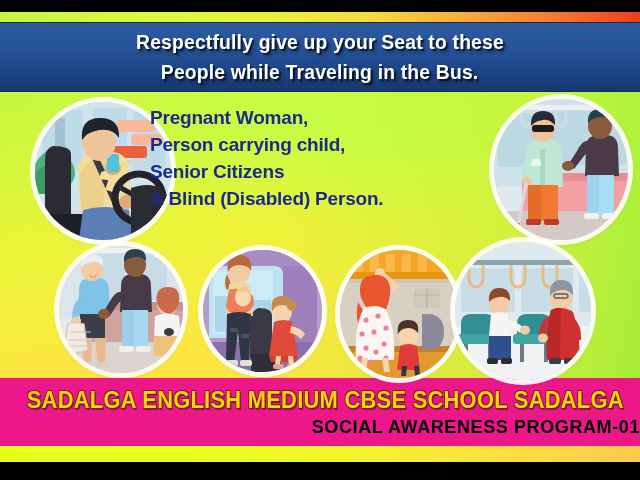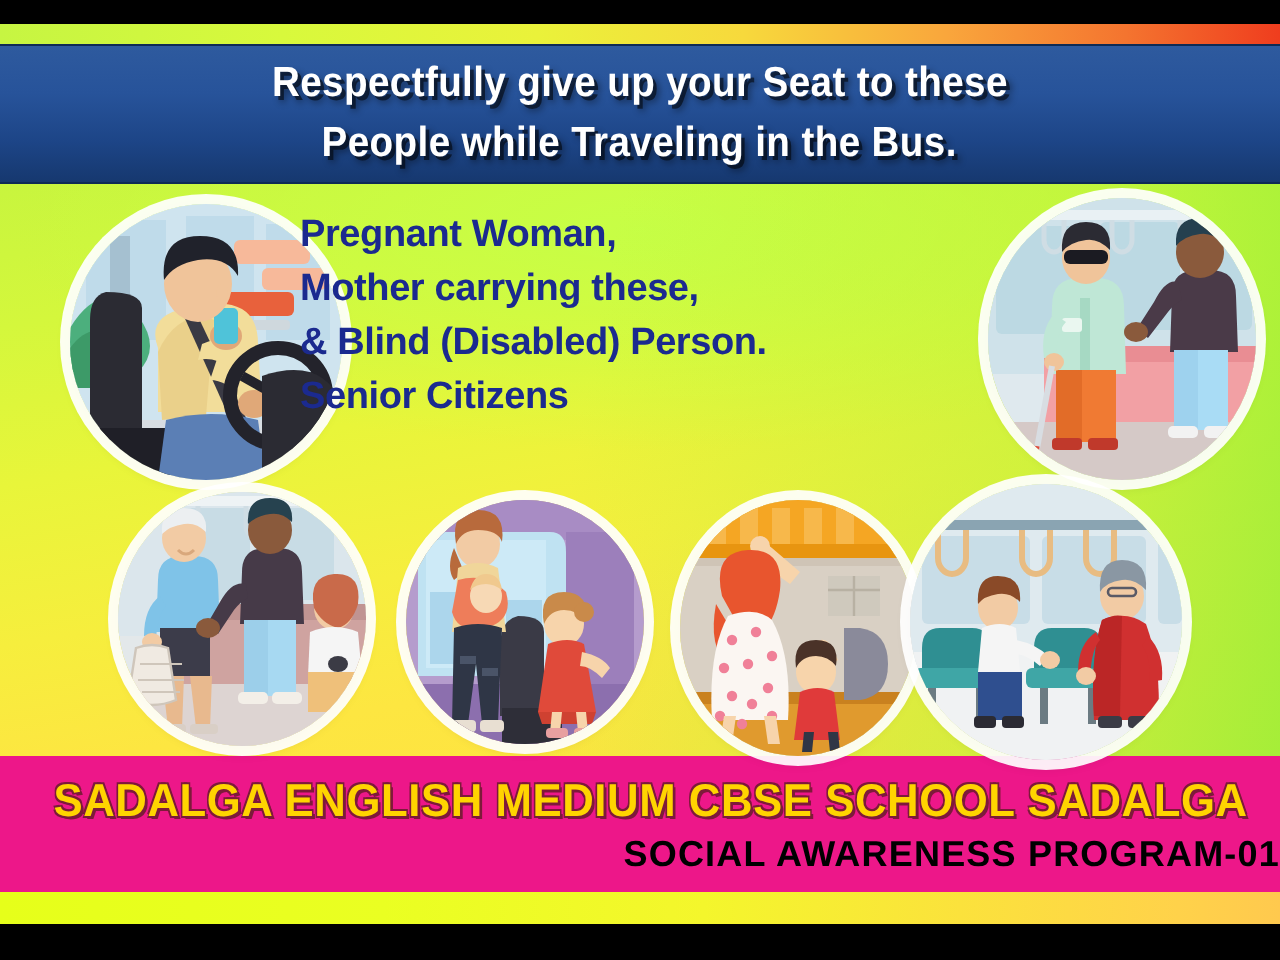--- a/index.html
+++ b/index.html
@@ -441,23 +441,23 @@
         <ellipse cx="88" cy="96" rx="5" ry="4.5" fill="#f2cba4"></ellipse>
         <path d="M119 76 q8 8 7 22 l-6 1 q0 -14 -4 -18Z" fill="#d03030"></path>
         <rect x="94" y="116" width="12" height="6" rx="2" fill="#3b3b45"></rect>
         <rect x="109" y="116" width="12" height="6" rx="2" fill="#3b3b45"></rect>
       </g>
     </svg>
   </div>
 
   <div class="headline">
     <div class="headline-line">Pregnant Woman,</div>
-    <div class="headline-line">Mother carrying these,</div>
+    <div class="headline-line">Person carrying child,</div>
+    <div class="headline-line">Senior Citizens</div>
     <div class="headline-line">&amp; Blind (Disabled) Person.</div>
-    <div class="headline-line">Senior Citizens</div>
   </div>
 
   <div class="banner">
     <div class="banner-title">SADALGA ENGLISH MEDIUM CBSE SCHOOL SADALGA</div>
     <div class="banner-sub">SOCIAL AWARENESS PROGRAM-01</div>
   </div>
 
   <div class="strip-bottom"></div>
   <div class="letterbox-bottom"></div>
 

